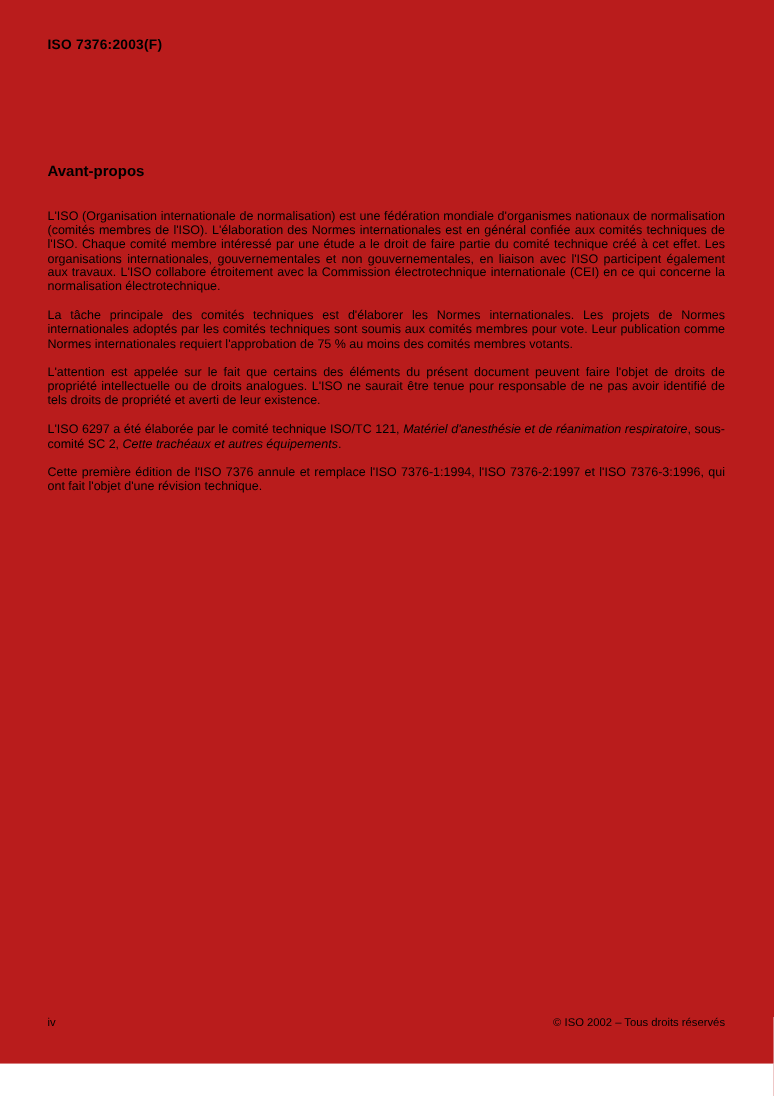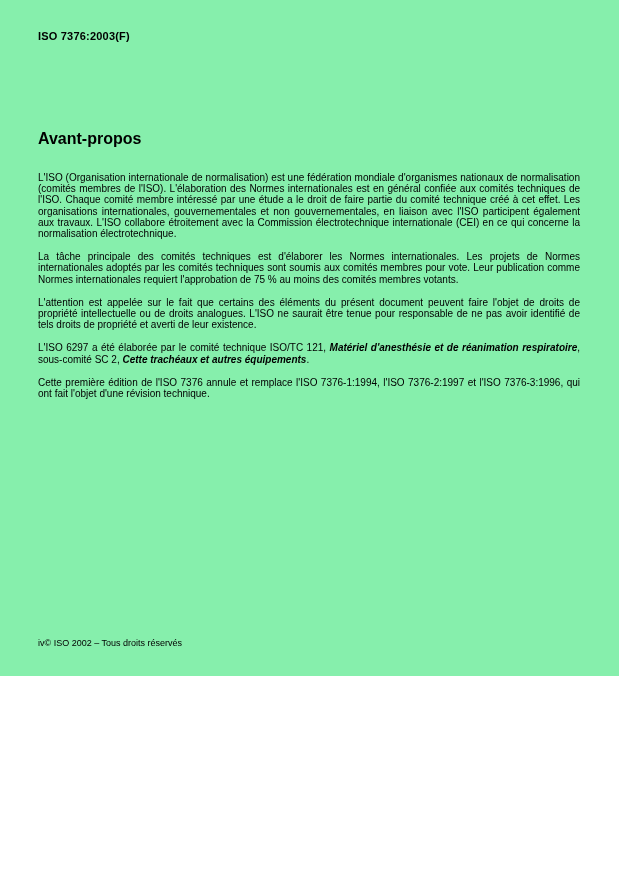--- a/index.html
+++ b/index.html
@@ -3,64 +3,64 @@
 <meta charset="utf-8">
 <style>
   html, body {
     margin: 0;
     padding: 0;
     background: #ffffff;
   }
   .page {
     position: relative;
     width: 619px;
-    height: 676px;
-    background: #86efac;
+    height: 851px;
+    background: #b91c1c;
     font-family: "Liberation Sans", sans-serif;
     color: #000000;
     box-sizing: border-box;
     overflow: hidden;
   }
   .doc-header {
     position: absolute;
     top: 30px;
     left: 38px;
     font-size: 11px;
     font-weight: bold;
     letter-spacing: 0.2px;
   }
   .content {
     position: absolute;
     top: 130px;
     left: 38px;
     width: 542px;
   }
   .section-title {
-    font-size: 16px;
+    font-size: 12px;
     font-weight: bold;
     margin: 0 0 24px 0;
     padding: 0;
   }
   .para {
     font-size: 10px;
     line-height: 11.2px;
     text-align: justify;
     margin: 0 0 12px 0;
     padding: 0;
   }
   .para i {
     font-style: italic;
-    font-weight: bold;
   }
   .doc-footer {
     position: absolute;
     left: 38px;
     bottom: 28px;
     width: 542px;
     display: flex;
+    justify-content: space-between;
     align-items: baseline;
     font-size: 9px;
   }
 </style>
 </head>
 <body>
 
 <div class="page">
 
   <div class="doc-header">ISO 7376:2003(F)</div>

